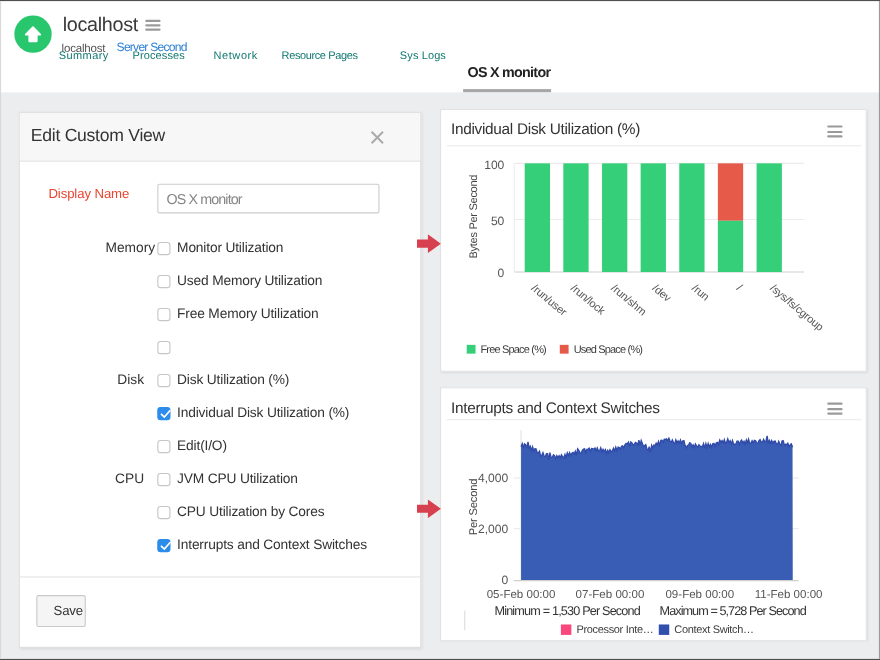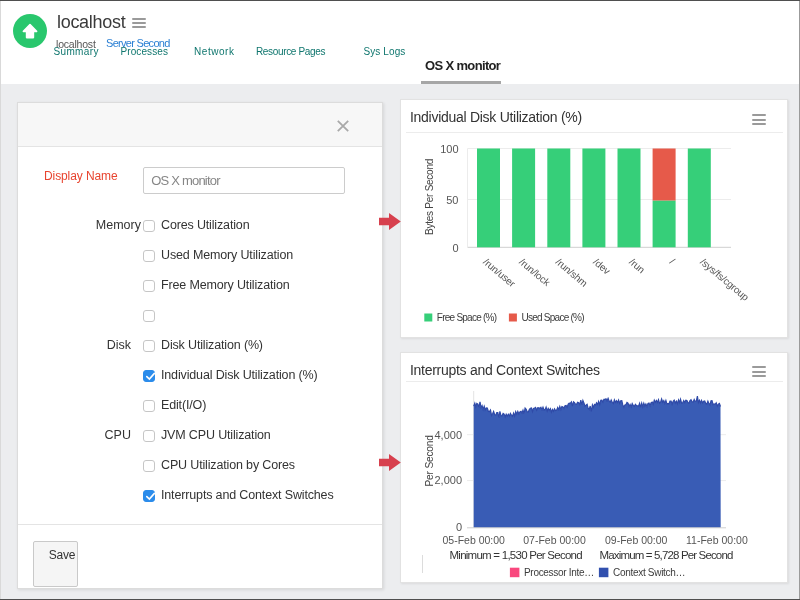--- a/index.html
+++ b/index.html
@@ -27,21 +27,21 @@
   #panel-title { left:10px; top:12px; font-size:16px; color:#333; letter-spacing:-0.25px; }
   #panel-x { left:319px; top:15px; }
   #dn-label { left:26px; top:66px; font-size:12px; color:#e8442f; letter-spacing:-0.1px; }
   #dn-input { left:125px; top:64px; width:202px; height:26.5px; border:1px solid #ccc; border-radius:2px; background:#fff; font-size:13px; color:#868686; line-height:26px; padding-left:7.3px; letter-spacing:-0.8px; }
   .grp { position:absolute; width:100px; text-align:right; font-size:12.5px; color:#333; letter-spacing:0; }
   .cb { position:absolute; width:12px; height:12px; border:1px solid #c6c6c6; border-radius:3px; background:#fff; }
   .cb.on { background:#2b8ceb; border-color:#2b8ceb; }
   .cb.on svg { position:absolute; left:0.5px; top:1.5px; }
   .cl { position:absolute; font-size:12.5px; color:#333; letter-spacing:-0.15px; }
   #panel-footline { left:0; top:421px; width:364px; height:1px; background:#e4e4e4; }
-  #save { left:15px; top:438px; width:45px; height:46px; background:#f5f5f5; border:1px solid #c9c9c9; border-radius:2px; font-size:12px; color:#333; text-align:center; line-height:27px; letter-spacing:-0.2px;padding-left:13px; }
+  #save { left:15px; top:438px; width:45px; height:29px; background:#f5f5f5; border:1px solid #c9c9c9; border-radius:2px; font-size:12px; color:#333; text-align:center; line-height:27px; letter-spacing:-0.2px;padding-left:13px; }
   .card { background:#fff; border:1px solid #e2e2e2; box-shadow:1px 1px 2px rgba(0,0,0,0.08); }
   #card1 { left:400px; top:99px; width:388px; height:239px; }
   #card2 { left:400px; top:352px; width:388px; height:231px; }
   .card-title { position:absolute; left:9px; font-size:14px; color:#333; letter-spacing:-0.28px; }
   .card-burger { position:absolute; left:351px; height:11px; }
   .card-sep { position:absolute; left:5px; width:377px; height:1px; background:#ececec; }
 </style>
 </head>
 <body>
 <div id="app">
@@ -66,28 +66,29 @@
   <div class="tab" style="left:120.5px; letter-spacing:0.1px;">Processes</div>
   <div class="tab" style="left:194px; letter-spacing:0.55px;">Network</div>
   <div class="tab" style="left:256px; letter-spacing:-0.35px;">Resource Pages</div>
   <div class="tab" style="left:363.5px; letter-spacing:0.1px;">Sys Logs</div>
   <div class="tab" id="tab-active" style="left:425px;">OS X monitor</div>
   <div class="abs" id="tab-underline"></div>
   <div class="tab" id="tab-more" style="left:512.5px;">More</div>
   <div class="abs" id="content"></div>
   <div class="abs" id="panel">
     <div class="abs" id="panel-head"></div>
+    <div class="abs" id="panel-title">Edit Custom View</div>
     <div class="abs" id="panel-x"><svg width="12" height="12" viewBox="0 0 12 12">
           <path d="M0.8 0.8 L11.2 11.2 M11.2 0.8 L0.8 11.2" stroke="#a9a9a9" stroke-width="1.8"></path>
         </svg></div>
     <div class="abs" id="dn-label">Display Name</div>
     <div class="abs" id="dn-input">OS X monitor</div>
     <div class="grp" style="left:23px; top:114.5px;">Memory</div>
     <div class="cb" style="left:125px; top:116.5px;"></div>
-    <div class="cl" style="left:143px; top:114.5px;">Cores Utilization</div>
+    <div class="cl" style="left:143px; top:114.5px;">Monitor Utilization</div>
     <div class="cb" style="left:125px; top:146.5px;"></div>
     <div class="cl" style="left:143px; top:144.5px;">Used Memory Utilization</div>
     <div class="cb" style="left:125px; top:176.5px;"></div>
     <div class="cl" style="left:143px; top:174.5px;">Free Memory Utilization</div>
     <div class="cb" style="left:125px; top:206.5px;"></div>
     <div class="grp" style="left:13px; top:234.5px;">Disk</div>
     <div class="cb" style="left:125px; top:236.5px;"></div>
     <div class="cl" style="left:143px; top:234.5px;">Disk Utilization (%)</div>
     <div class="cb on" style="left:125px; top:266.5px;">
         <svg width="11" height="9" viewBox="0 0 11 9">

